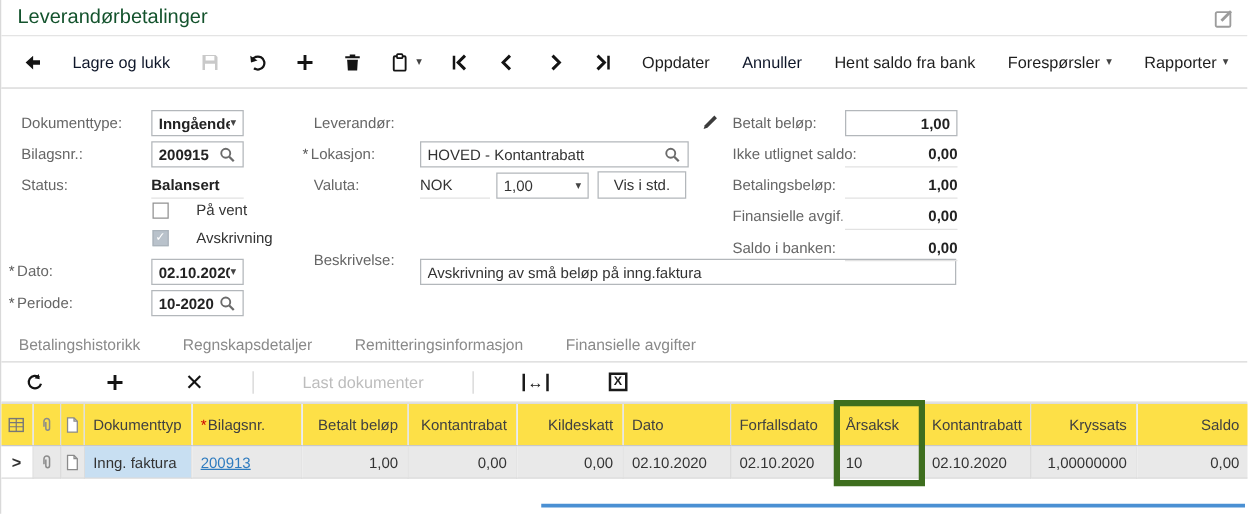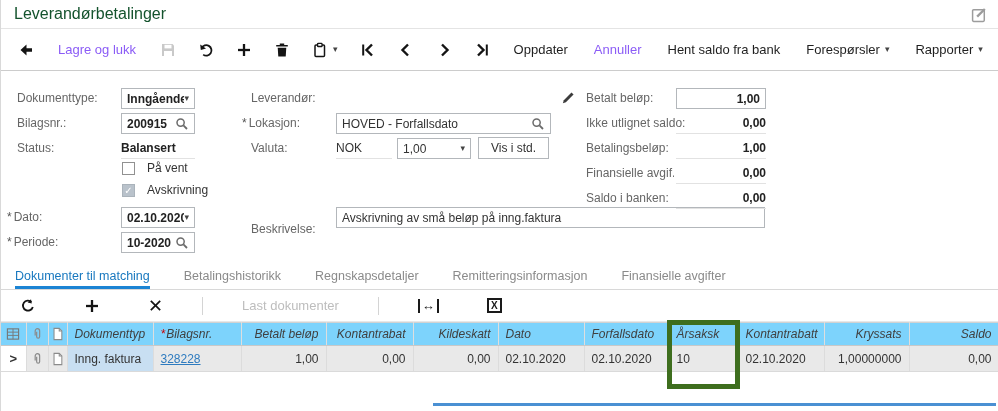--- a/index.html
+++ b/index.html
@@ -12,35 +12,35 @@
   
   .titlebar { height: 29px; display: flex; align-items: center; justify-content: space-between;
     padding: 0 10px 0 13px; border-bottom: 1px solid #e4e4e4; }
   .title { font-size: 16px; color: #14532d; }
   
   .toolbar { height: 42px; display: flex; align-items: center; padding-left: 6px;
     border-bottom: 1px solid #cccccc; }
   .tb-btn { display: flex; align-items: center; gap: 5px; padding: 0 11px; height: 100%;
     font-size: 13px; color: #1f1f1f; cursor: pointer; white-space: nowrap; }
   .tb-btn.txt { padding: 0 13px; }
-  .tb-btn.disabled { color: #8b5cf6; cursor: default; justify-content: flex-end; }
+  .tb-btn.disabled { color: #0f172a; cursor: default; justify-content: flex-end; }
   .caret { font-size: 9px; color: #444; line-height: 1; }
   svg { display: block; }
   
   .form-area { position: relative; height: 193px; background: #fff; }
   .flabel { position: absolute; color: #666; line-height: 21px; white-space: nowrap; }
   .req { color: #555; margin-right: 2px; }
   .inp { position: absolute; height: 21px; border: 1px solid #b3b7bb; background: #fff;
     display: flex; align-items: center; padding: 0 5px; }
   .inp .val { flex: 1; white-space: nowrap; overflow: hidden; }
   .ro { position: absolute; height: 21px; line-height: 20px; white-space: nowrap; }
   .uline { border-bottom: 1px solid #e2e2e2; }
   .bold { font-weight: bold; color: #222; }
   .num { text-align: right; }
-  .cb { position: absolute; display: flex; align-items: center; gap: 12px; }
+  .cb { position: absolute; display: flex; align-items: center; gap: 22px; }
   .cbbox { width: 13px; height: 13px; border: 1px solid #919191; background: #fff; }
   .cbbox.checked-dis { background: #b9c2cb; border-color: #aab3bb; color: #fff;
     font-size: 10px; line-height: 12px; text-align: center; }
   .btn { position: absolute; height: 22px; border: 1px solid #b3b7bb; background: #fff;
     display: flex; align-items: center; justify-content: center; color: #333; cursor: pointer; }
   
   .tabs { height: 26px; display: flex; align-items: stretch; padding-left: 14px;
     border-bottom: 1px solid #d8d8d8; }
   .tab { margin-right: 34px; display: flex; align-items: center; color: #8a8a8a;
     font-size: 12.5px; cursor: pointer; border-bottom: 3px solid transparent; padding-top: 2px; }
@@ -52,23 +52,23 @@
     font-size: 13px; color: #1f1f1f; gap: 4px; }
   .g-btn.disabled { color: #bdbdbd; cursor: default; }
   .vsep { width: 1px; height: 18px; background: #d4d4d4; margin: 0 2px; }
   .fitw { border-left: 2px solid #1a1a1a; border-right: 2px solid #1a1a1a; padding: 0 2px;
     font-weight: bold; font-size: 13px; line-height: 14px; color: #1a1a1a; }
   .xlico { border: 2px solid #1a1a1a; width: 15px; height: 15px; display: flex; align-items: center;
     justify-content: center; font-weight: bold; font-size: 10px; color: #1a1a1a; }
   
   table { border-collapse: collapse; table-layout: fixed; width: 998px; }
   th, td { overflow: hidden; white-space: nowrap; font-weight: normal; }
-  thead th { height: 23px; background: #7dd3fc; border-top: 1px solid #d2d2d2;
+  thead th { height: 34px; background: #fde047; border-top: 1px solid #d2d2d2;
     border-bottom: 1px solid #c8c8c8; border-right: 1px solid #dedede;
-    color: #404040; text-align: left; padding: 0 7px; font-style: italic; }
+    color: #404040; text-align: left; padding: 0 7px; }
   thead th.icon-h { padding: 0; text-align: center; }
   thead th.num, td.num { text-align: right; }
   .redreq { color: #cc0000; margin-right: 1px; }
   tbody td { height: 26px; background: #e9e9e9; border-bottom: 1px solid #dadada;
     border-right: 1px solid #dcdcdc; padding: 0 7px; color: #333; }
   tbody td.selcell { background: #c8dff2; }
   tbody td.icon-c { padding: 0; text-align: center; }
   tbody td.selector { background: #fff; font-weight: bold; font-size: 13px; text-align: center; padding: 0; }
   a.doclink { color: #2e7bbf; text-decoration: underline; cursor: pointer; }
   .icon-center { display: inline-block; vertical-align: middle; }
@@ -245,40 +245,40 @@
 
   <div class="flabel" style="left:250px; top:17px;"><span>Leverandør:</span></div>
   <span style="position:absolute; left:560px; top:19px;">
     <svg width="15" height="15" viewBox="0 0 16 16">
         <path d="M2 14 L3 10.8 L11.2 2.6 L13.4 4.8 L5.2 13 Z" fill="#3c3c3c"></path>
       </svg>
   </span>
 
   <div class="flabel" style="left:241px; top:42px;"><span class="req">*</span><span>Lokasjon:</span></div>
   <div class="inp" style="left:335px; top:42px; width:215px;">
-    <span class="val">HOVED - Forfallsdato</span>
+    <span class="val">HOVED - Kontantrabatt</span>
     <span>
       <svg width="14" height="14" viewBox="0 0 14 14">
           <circle cx="5.6" cy="5.6" r="3.6" fill="none" stroke="#6b6b6b" stroke-width="1.5"></circle>
           <line x1="8.4" y1="8.4" x2="12" y2="12" stroke="#6b6b6b" stroke-width="1.8"></line>
         </svg>
     </span>
   </div>
 
   <div class="flabel" style="left:250px; top:67px;"><span>Valuta:</span></div>
   <div class="ro uline" style="left:335px; top:67px; width:56px;">NOK</div>
   <div class="inp" style="left:396px; top:67px; width:74px;">
     <span class="val">1,00</span>
     <span class="caret">▾</span>
   </div>
   <div class="btn" style="left:477px; top:66px; width:71px;">
     <span>Vis i std.</span>
   </div>
 
-  <div class="flabel" style="left:250px; top:148px;"><span>Beskrivelse:</span></div>
+  <div class="flabel" style="left:250px; top:127px;"><span>Beskrivelse:</span></div>
   <div class="inp" style="left:335px; top:136px; width:429px;">
     <span class="val">Avskrivning av små beløp på inng.faktura</span>
   </div>
 
   <div class="flabel" style="left:585px; top:17px;"><span>Betalt beløp:</span></div>
   <div class="inp" style="left:675px; top:17px; width:90px;">
     <span class="val bold num">1,00</span>
   </div>
 
   <div class="flabel" style="left:585px; top:42px;"><span>Ikke utlignet saldo:</span></div>
@@ -288,23 +288,20 @@
   <div class="ro bold num uline" style="left:675px; top:67px; width:90px;">1,00</div>
 
   <div class="flabel" style="left:585px; top:92px; width:88px; overflow:hidden;"><span>Finansielle avgif...:</span></div>
   <div class="ro bold num uline" style="left:675px; top:92px; width:90px;">0,00</div>
 
   <div class="flabel" style="left:585px; top:117px;"><span>Saldo i banken:</span></div>
   <div class="ro bold num uline" style="left:675px; top:117px; width:90px;">0,00</div>
 </div>
 
 <div class="tabs">
-  <div class="tab active">
-      <span>Dokumenter til matching</span>
-    </div>
   <div class="tab">
       <span>Betalingshistorikk</span>
     </div>
   <div class="tab">
       <span>Regnskapsdetaljer</span>
     </div>
   <div class="tab">
       <span>Remitteringsinformasjon</span>
     </div>
   <div class="tab">
@@ -413,21 +410,21 @@
             <path d="M4.5 9 V4.2 a2.4 2.4 0 0 1 4.8 0 V10.4 a1.6 1.6 0 0 1 -3.2 0 V5" fill="none" stroke="#8b8b8b" stroke-width="1.3"></path>
           </svg>
       </td>
       <td class="icon-c">
         <svg class="icon-center" width="13" height="14" viewBox="0 0 15 16">
             <path d="M3.5 1.5 h6 l3 3 V14.5 h-9 Z" fill="#fff" stroke="#8b8b8b" stroke-width="1.2"></path>
             <path d="M9.5 1.5 v3 h3" fill="none" stroke="#8b8b8b" stroke-width="1.2"></path>
           </svg>
       </td>
       <td class="selcell"><span>Inng. faktura</span></td>
-      <td><a class="doclink">328228</a></td>
+      <td><a class="doclink">200913</a></td>
       <td class="num"><span>1,00</span></td>
       <td class="num"><span>0,00</span></td>
       <td class="num"><span>0,00</span></td>
       <td><span>02.10.2020</span></td>
       <td><span>02.10.2020</span></td>
       <td><span>10</span></td>
       <td><span>02.10.2020</span></td>
       <td class="num"><span>1,00000000</span></td>
       <td class="num"><span>0,00</span></td>
     </tr>

